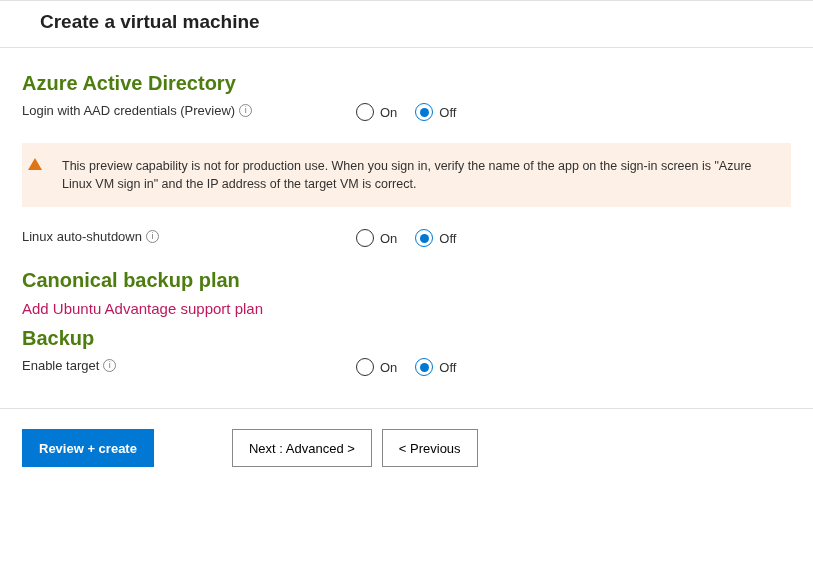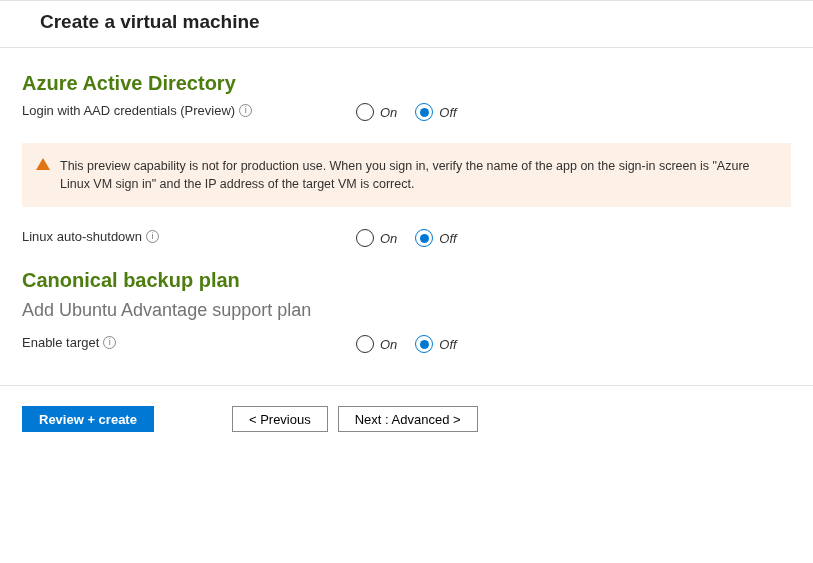--- a/index.html
+++ b/index.html
@@ -85,58 +85,57 @@
       height: 9px;
       border-radius: 50%;
       background: #0078d4;
       display: none;
     }
     .radio-outer.selected .radio-inner {
       display: block;
     }
     .radio-label {
       font-size: 13px;
-      font-style: italic;
     }
     .alert {
       background: #fdf1e7;
-      padding: 14px 18px 14px 14px;
-      display: flex;
-      gap: 10px;
+      padding: 14px 18px 14px 6px;
+      display: flex;
+      gap: 20px;
       font-size: 12.5px;
       line-height: 1.45;
       color: #323130;
       margin: 12px 0 22px 0;
     }
     .warn-icon {
       flex-shrink: 0;
       width: 0;
       height: 0;
       border-left: 7px solid transparent;
       border-right: 7px solid transparent;
       border-bottom: 12px solid #e07415;
       position: relative;
       top: 1px;
     }
     .link {
-      color: #737373;
+      color: #be185d;
       cursor: pointer;
-      font-size: 18px;
+      font-size: 15px;
       margin-bottom: 10px;
       display: inline-block;
     }
     .footer {
       border-top: 1px solid #e1e1e1;
       padding: 20px 22px 24px;
       display: flex;
       gap: 10px;
       align-items: center;
     }
     .btn {
-      height: 26px;
+      height: 38px;
       font-size: 13px;
       padding: 0 16px;
       border: 1px solid #8a8886;
       background: #fff;
       cursor: pointer;
       font-family: inherit;
     }
     .btn.primary {
       background: #0078d4;
       border-color: #0078d4;
@@ -201,20 +200,21 @@
         <span class="radio-label">Off</span>
       </label>
     </div>
   </div>
 
   
   <div class="section-heading">Canonical backup plan</div>
   <a class="link">Add Ubuntu Advantage support plan</a>
 
   
+  <div class="section-heading">Backup</div>
   <div class="field-row">
     <div class="field-label-col">
       <span>Enable target</span>
       <span class="info-icon">i</span>
     </div>
     <div class="radio-group">
       <label class="radio-item">
         <span class="radio-outer"></span>
         <span class="radio-label">On</span>
       </label>
@@ -224,15 +224,15 @@
           </span>
         <span class="radio-label">Off</span>
       </label>
     </div>
   </div>
 </div>
 
 <div class="footer">
   <button class="btn primary">Review + create</button>
   <div class="footer-gap"></div>
+  <button class="btn">Next : Advanced &gt;</button>
   <button class="btn">&lt; Previous</button>
-  <button class="btn">Next : Advanced &gt;</button>
 </div>
 
 </body></html>

